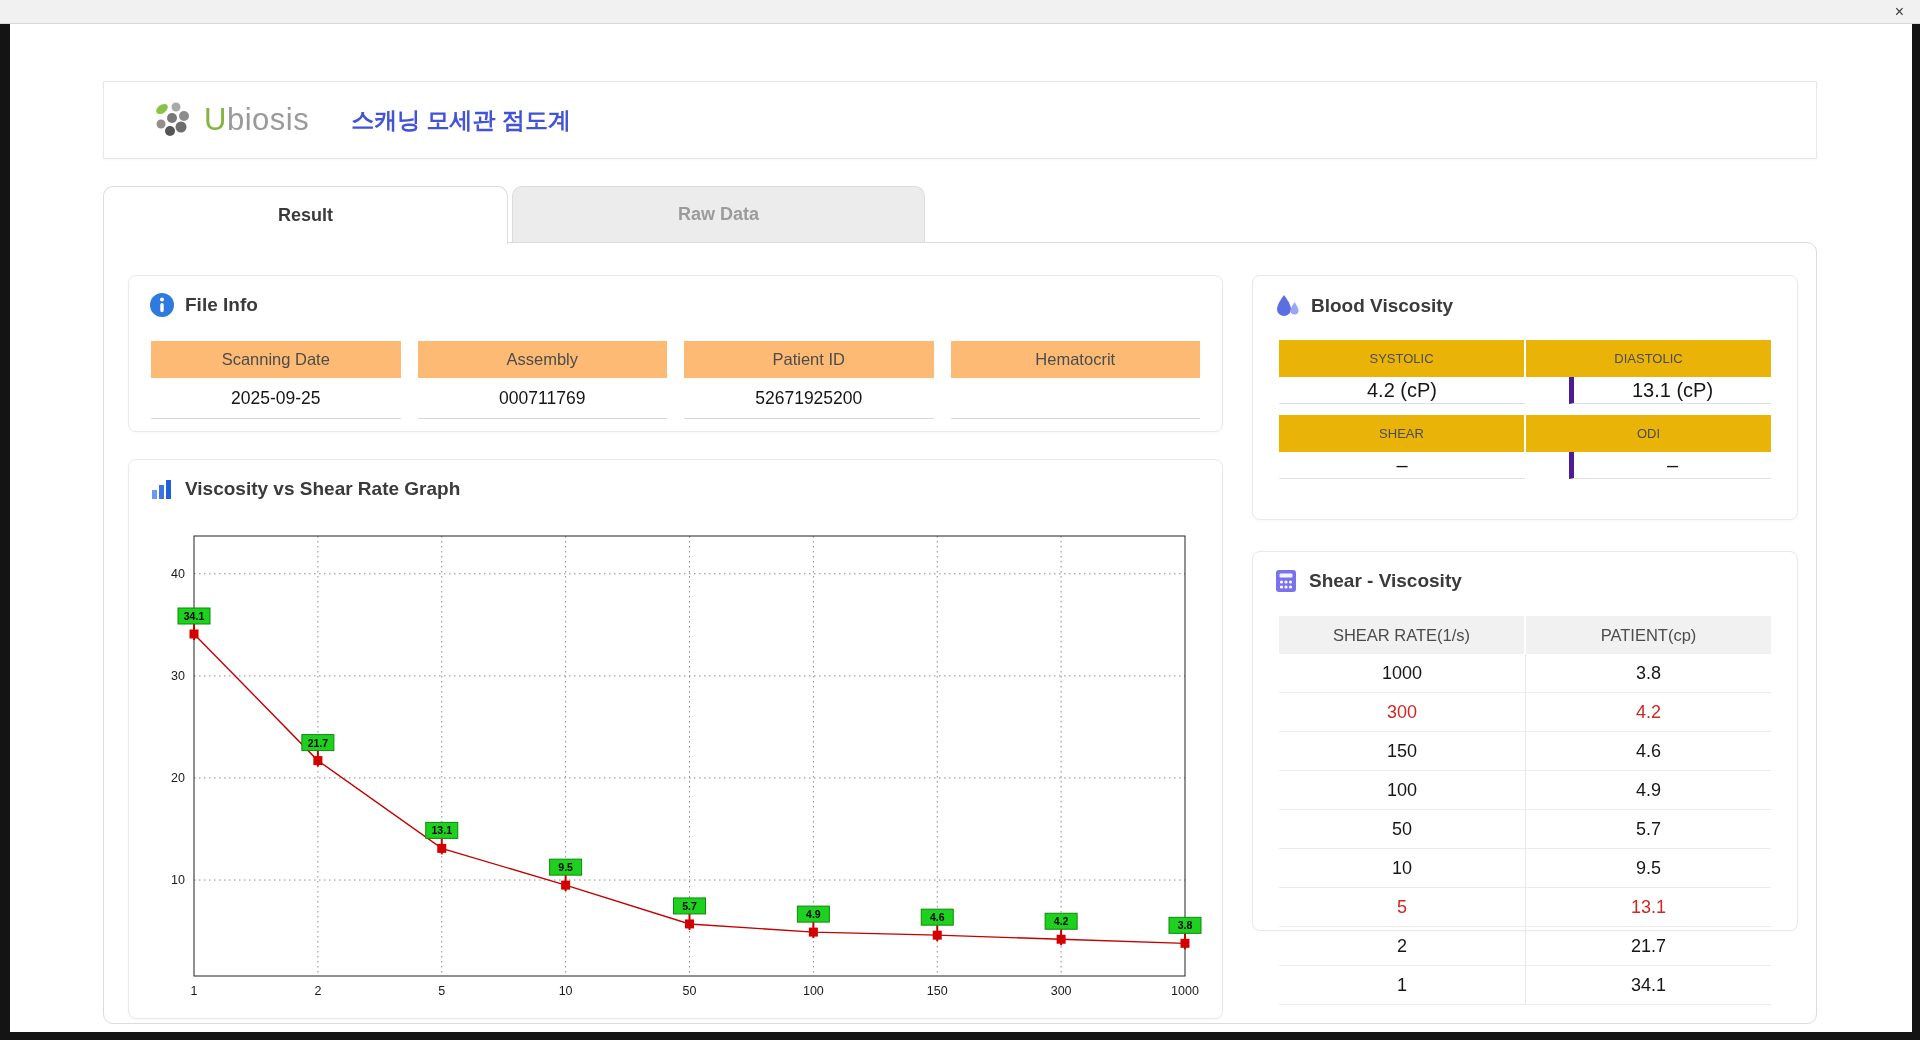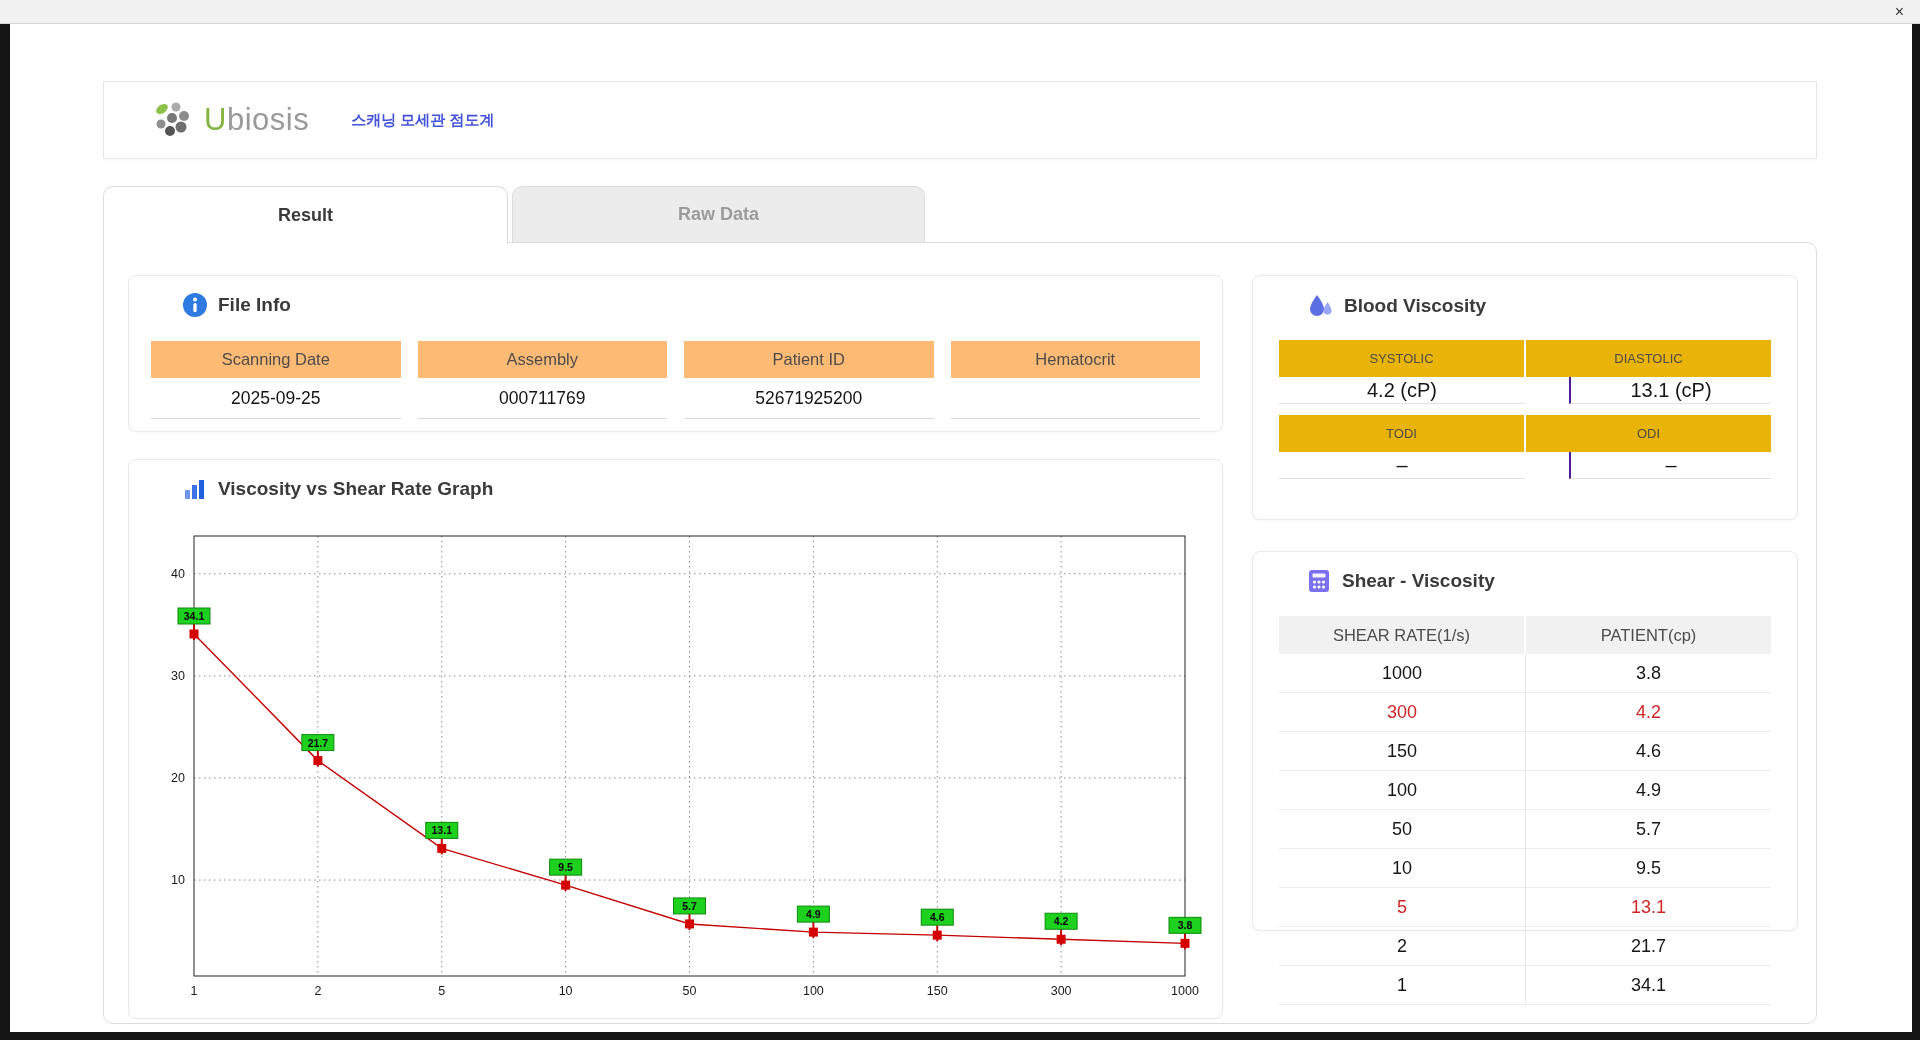--- a/index.html
+++ b/index.html
@@ -26,38 +26,37 @@
   .header-card {
     position:absolute; left:93px; top:57px; width:1714px; height:78px;
     border:1px solid #e7e7e7; border-radius:1px; background:#fff;
     display:flex; align-items:center; padding-left:46px;
     box-shadow:0 1px 3px rgba(0,0,0,.04);
   }
   .logo { display:flex; align-items:center; gap:8px; }
   .logo-text { font-size:31px; letter-spacing:.5px; }
   .logo-u { color:#85b540; }
   .logo-rest { color:#9a9a9a; }
-  .app-title { margin-left:42px; font-size:15px; font-weight:bold; color:#4353d9; }
+  .app-title { margin-left:42px; font-size:23px; font-weight:bold; color:#4353d9; }
   
   .tab {
     position:absolute; display:flex; align-items:center; justify-content:center;
     font-size:18px; font-weight:bold; cursor:pointer;
     border:1px solid #dcdcdc; border-bottom:none; border-radius:10px 10px 0 0;
   }
   .tab-result { left:93px; top:162px; width:405px; height:58px; background:#fff; color:#3a3a3a; z-index:3; }
   .tab-raw    { left:502px; top:162px; width:413px; height:56px; background:#ececec; color:#9b9b9b; z-index:2; }
   
   .content {
     position:absolute; left:93px; top:218px; width:1714px; height:782px;
     border:1px solid #dcdcdc; border-radius:0 10px 10px 10px; background:#fff; z-index:1;
   }
   .card {
     position:absolute; background:#fff; border:1px solid #e9e9e9; border-radius:8px;
     box-shadow:0 1px 3px rgba(0,0,0,.03);
-    padding-left:33px;
   }
   .card-title {
     display:flex; align-items:center; gap:10px; padding:16px 0 0 20px;
     font-size:19px; font-weight:bold; color:#3a3a3a;
   }
   
   .fileinfo-card { left:24px; top:32px; width:1095px; height:157px; }
   .fields {
     position:absolute; left:22px; right:22px; top:65px;
     display:grid; grid-template-columns:1fr 1fr 1fr 1fr; column-gap:17px;
@@ -75,21 +74,21 @@
   #viscosity-chart { position:absolute; left:0; top:0; width:1095px; height:560px; }
   #viscosity-chart text { font-family:"Liberation Sans","DejaVu Sans",sans-serif; }
   
   .bv-card { left:1148px; top:32px; width:546px; height:245px; }
   .bv-table { position:absolute; left:26px; right:26px; top:64px; }
   .bv-row { display:grid; grid-template-columns:1fr 1fr; }
   .bv-row.bv-head { column-gap:2px; }
   .bv-cell { display:flex; align-items:center; justify-content:center; }
   .bv-head .bv-cell { background:#eab308; height:37px; font-size:13px; color:#4c4c4c; }
   .bv-val .bv-cell { height:27px; font-size:20px; color:#161616; border-bottom:1px solid #e0e0e0; }
-  .bv-val .bv-cell + .bv-cell { border-left:2px solid #4c1d95;margin-left:44px; }
+  .bv-val .bv-cell + .bv-cell { border-left:5px solid #4c1d95;margin-left:44px; }
   .bv-gap { height:11px; }
   
   .shear-card { left:1148px; top:308px; width:546px; height:380px; }
   .shear-table { position:absolute; left:26px; right:26px; top:64px; }
   .sh-head { display:grid; grid-template-columns:1fr 1fr; column-gap:2px; }
   .sh-head .sh-cell {
     background:#f1f1f1; height:38px; display:flex; align-items:center; justify-content:center;
     font-size:16.5px; color:#4c4c4c;
   }
   .sh-row { display:grid; grid-template-columns:1fr 1fr; border-bottom:1px solid #ececec; }
@@ -252,21 +251,21 @@
         <div class="bv-row bv-head">
           <div class="bv-cell">SYSTOLIC</div>
           <div class="bv-cell">DIASTOLIC</div>
         </div>
         <div class="bv-row bv-val">
           <div class="bv-cell">4.2 (cP)</div>
           <div class="bv-cell">13.1 (cP)</div>
         </div>
         <div class="bv-gap"></div>
         <div class="bv-row bv-head">
-          <div class="bv-cell">TODI</div>
+          <div class="bv-cell">SHEAR</div>
           <div class="bv-cell">ODI</div>
         </div>
         <div class="bv-row bv-val">
           <div class="bv-cell">–</div>
           <div class="bv-cell">–</div>
         </div>
       </div>
     </section>
 
     <section class="card shear-card">

